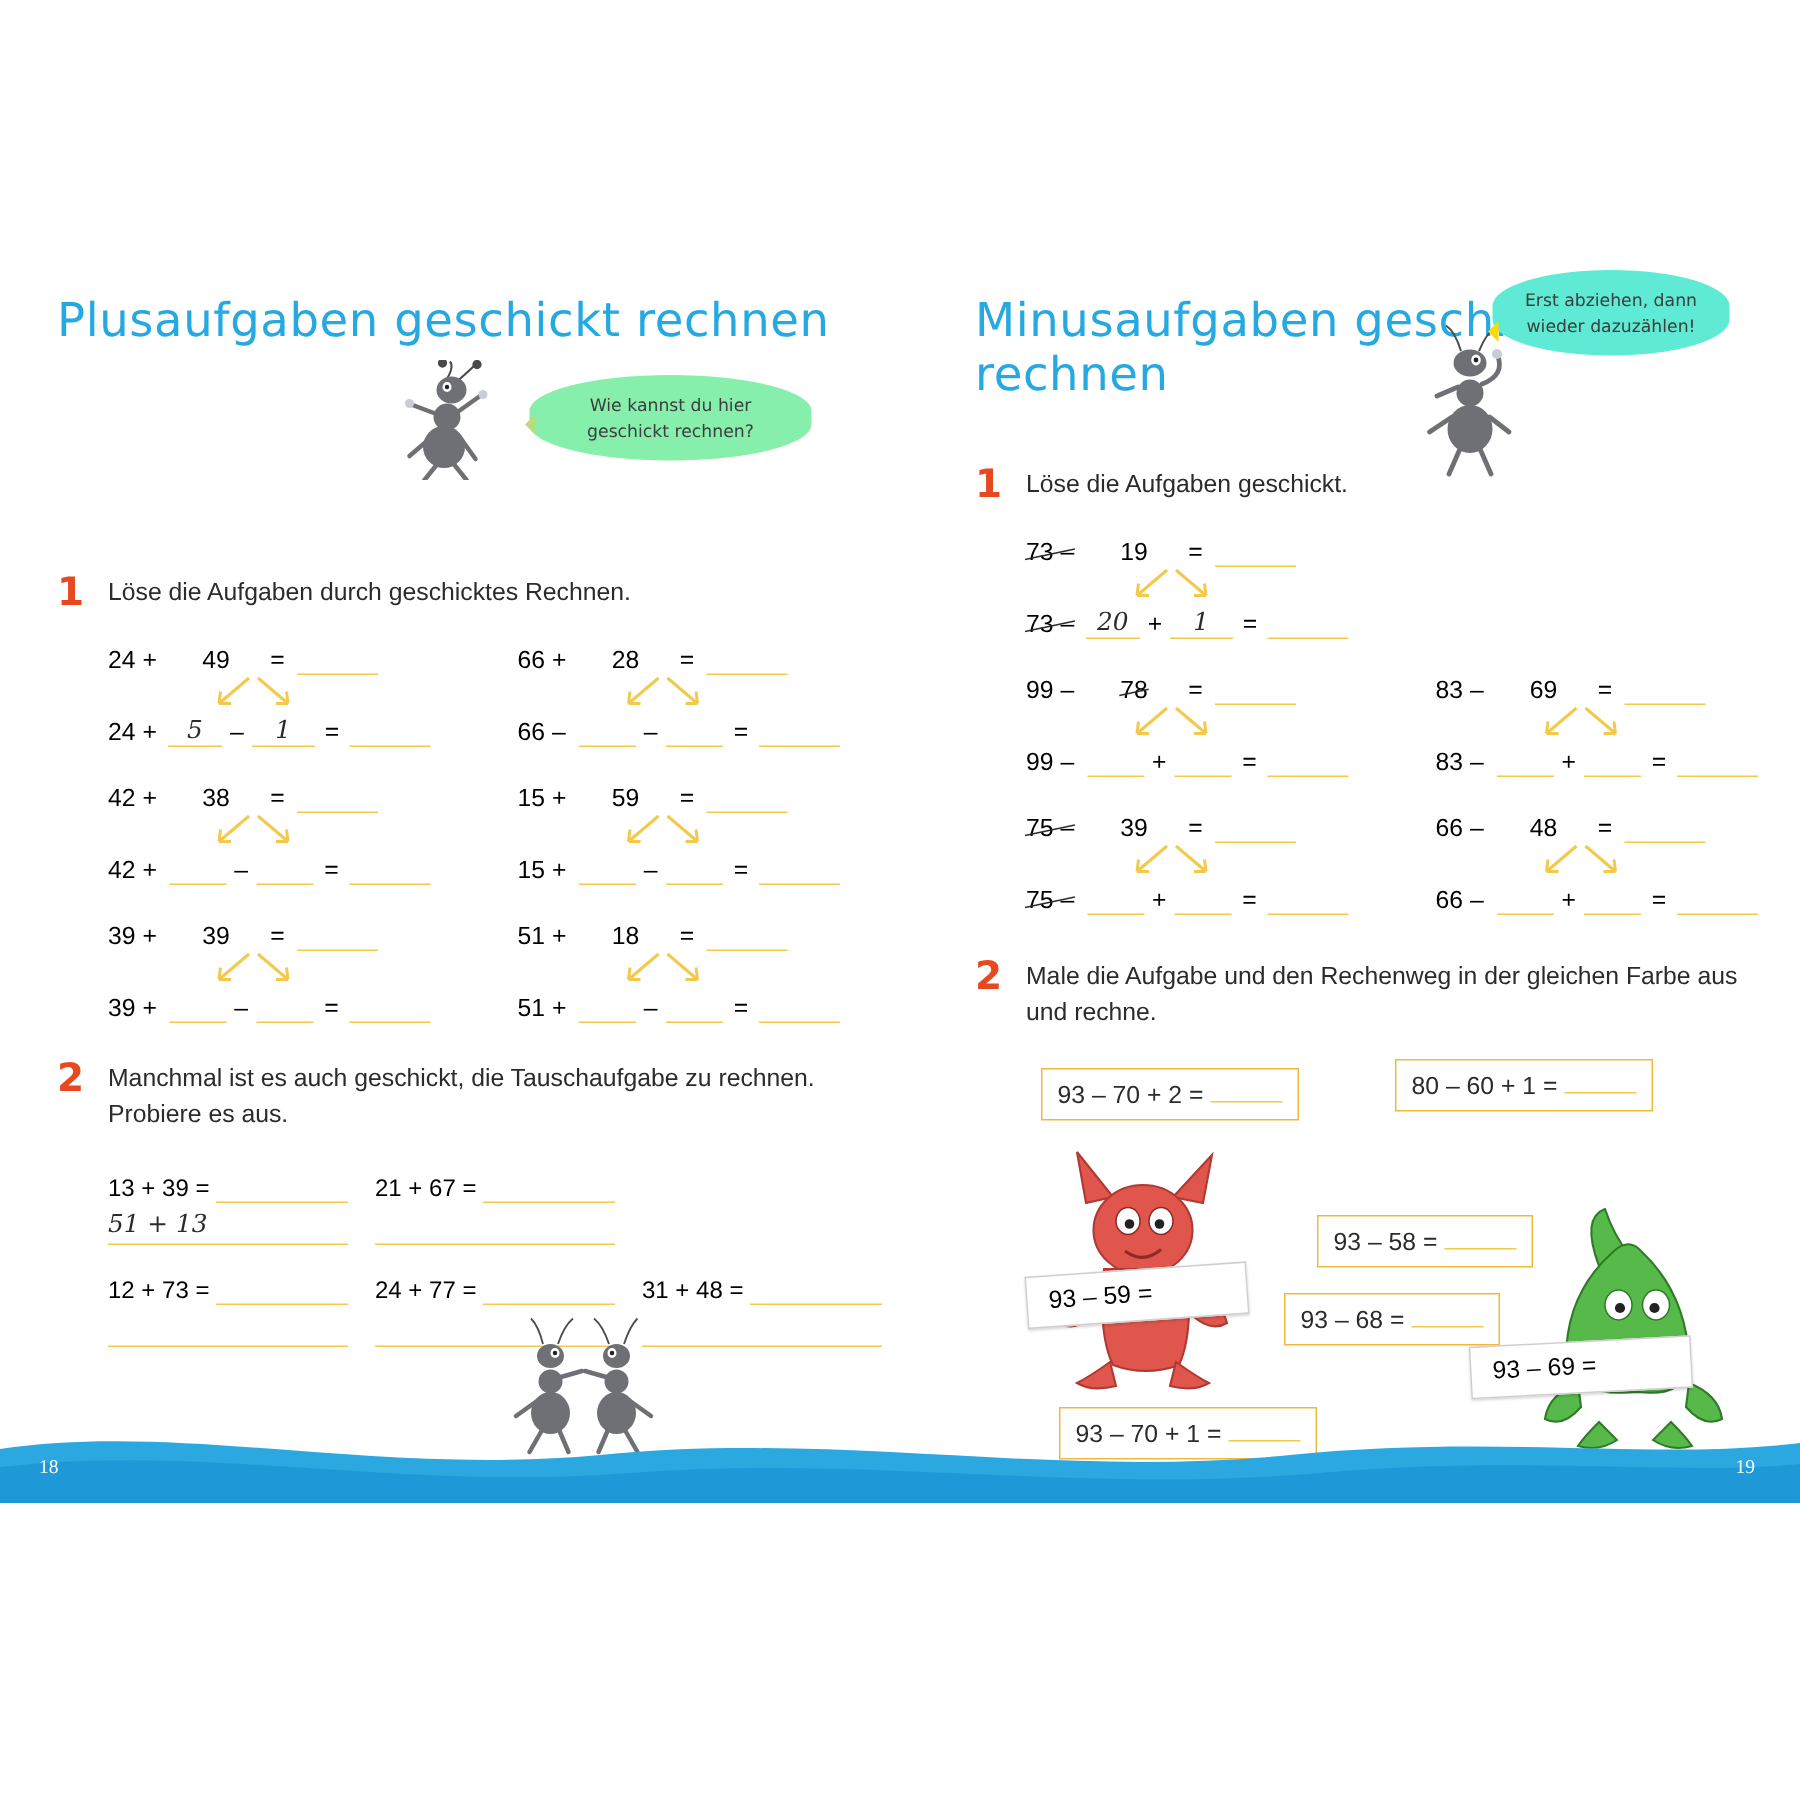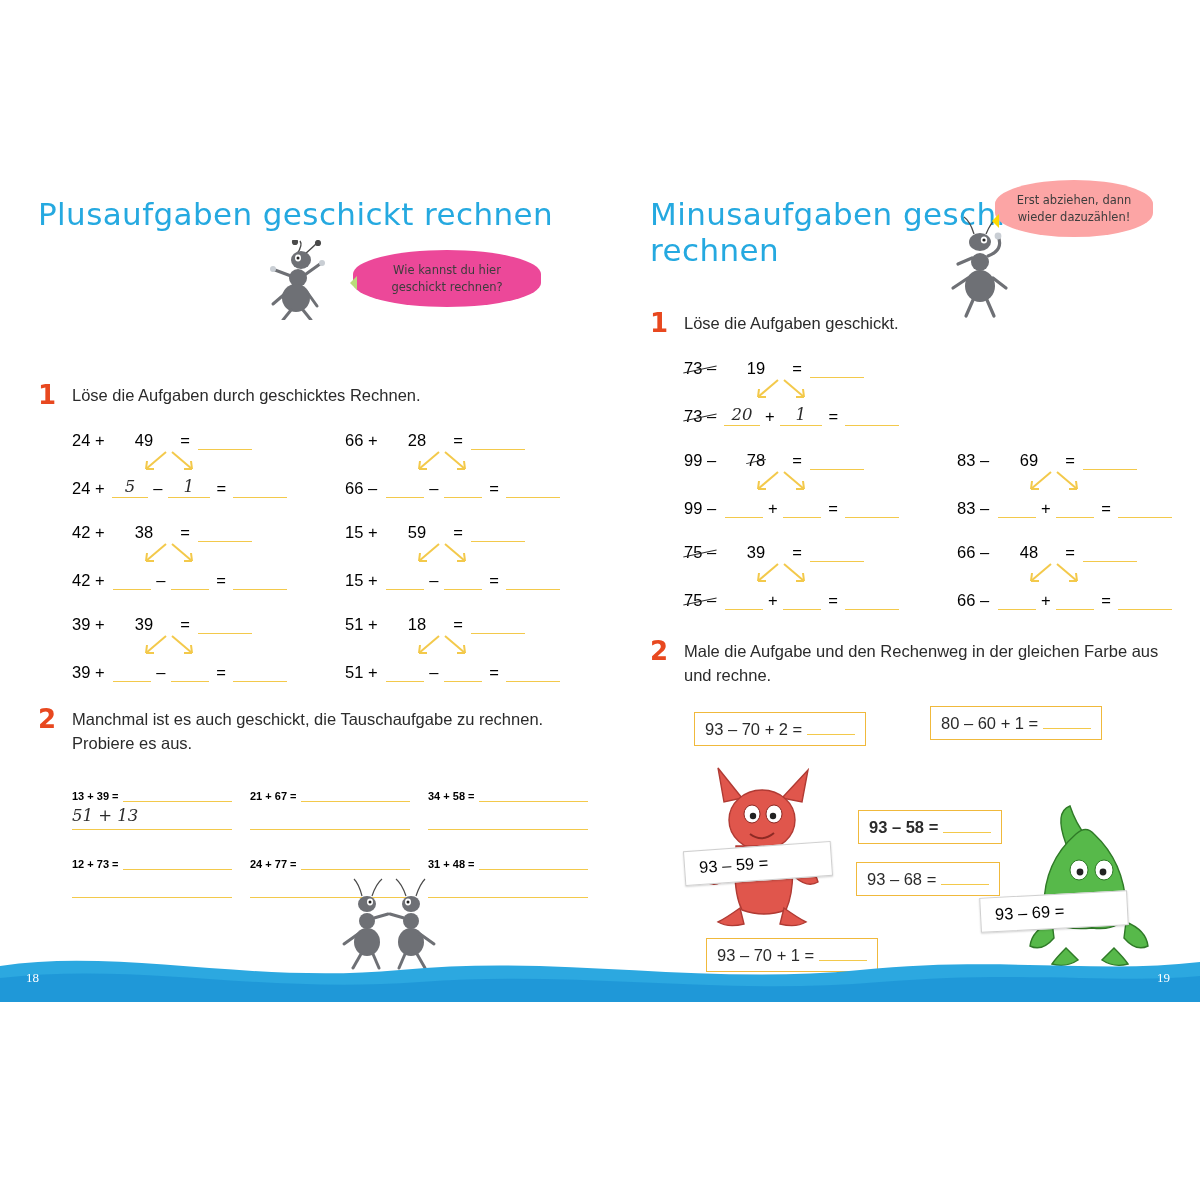--- a/index.html
+++ b/index.html
@@ -71,46 +71,46 @@
   
   .dec{position:relative;width:215px;}
   .decline{display:flex;align-items:flex-end;font-size:16.5px;height:28px;}
   .arrowrow{height:20px;display:flex;justify-content:flex-start;}
   .arrowrow .arrows{margin-left:52px;}
 
   
   .t2grid{margin-left:34px;margin-top:16px;}
   .t2row{display:flex;gap:18px;}
   .t2cell{width:160px;}
-  .t2line{display:flex;align-items:flex-end;font-size:11px;height:30px;font-weight:bold;}
+  .t2line{display:flex;align-items:flex-end;font-size:16px;height:30px;}
   .t2lbl{white-space:nowrap;}
   .t2blank{flex:1;border-bottom:1.6px solid #f3c94b;height:17px;margin-left:4px;}
   .t2ans{width:160px;height:27px;border-bottom:1.6px solid #f3c94b;}
   .t2ans .handw{position:relative;top:4px;}
 
   
   .boxes{position:relative;margin-left:34px;margin-top:18px;height:270px;}
   .obox{
     position:absolute;border:1.5px solid #f0b93c;background:#fff;
     font-size:16.5px;color:#2b2b2b;padding:6px 10px;white-space:nowrap;
   }
   .obox .ul{display:inline-block;width:48px;border-bottom:1.6px solid #f3c94b;height:15px;}
   .wbox{
     position:absolute;background:#fff;border:1px solid #cfcfcf;
     font-size:16.5px;padding:7px 14px;white-space:nowrap;
     box-shadow:0 1px 2px rgba(0,0,0,.18);
   }
 
   
   .bubble{
-    position:absolute;background:#ec4899;border-radius:50%/42%;
+    position:absolute;background:#86efac;border-radius:50%/42%;
     font-family:"DejaVu Sans",sans-serif;font-size:11.5px;color:#3d3d3d;
     text-align:center;line-height:1.45;padding:12px 14px;
   }
-  .bubble.yellow{background:#fca5a5;}
+  .bubble.yellow{background:#5eead4;}
   .bubble:after{
     content:"";position:absolute;width:0;height:0;
   }
   .bubble.green:after{
     left:-10px;top:26px;border:7px solid transparent;border-right-color:#b9dc7a;
   }
   .bubble.yellow:after{
     left:-10px;top:34px;border:7px solid transparent;border-right-color:#fdd900;
   }
 
@@ -367,27 +367,20 @@
         <div class="t2cell">
           <div class="t2line">
               <span class="t2lbl">13 + 39 =</span>
               <span class="t2blank"></span>
             </div>
           <div class="t2ans"><span class="handw">51 + 13</span></div>
         </div>
         <div class="t2cell">
           <div class="t2line">
               <span class="t2lbl">21 + 67 =</span>
-              <span class="t2blank"></span>
-            </div>
-          <div class="t2ans"><span class="handw"></span></div>
-        </div>
-        <div class="t2cell">
-          <div class="t2line">
-              <span class="t2lbl">34 + 58 =</span>
               <span class="t2blank"></span>
             </div>
           <div class="t2ans"><span class="handw"></span></div>
         </div>
       </div>
 
       <div style="height:10px;"></div>
 
       <div class="t2row">
         <div class="t2cell">
@@ -662,21 +655,21 @@
     <div class="boxes">
 
       <div class="obox" style="left:10px;top:6px;">
         <span>93 – 70 + 2 =</span>
         <span class="ul"></span>
       </div>
       <div class="obox" style="left:246px;top:0px;">
         <span>80 – 60 + 1 =</span>
         <span class="ul"></span>
       </div>
-      <div class="obox" style="left:174px;top:104px;font-weight:bold;">
+      <div class="obox" style="left:194px;top:104px;">
         <span>93 – 58 =</span>
         <span class="ul"></span>
       </div>
       <div class="obox" style="left:172px;top:156px;">
         <span>93 – 68 =</span>
         <span class="ul"></span>
       </div>
       <div class="obox" style="left:22px;top:232px;">
         <span>93 – 70 + 1 =</span>
         <span class="ul"></span>

